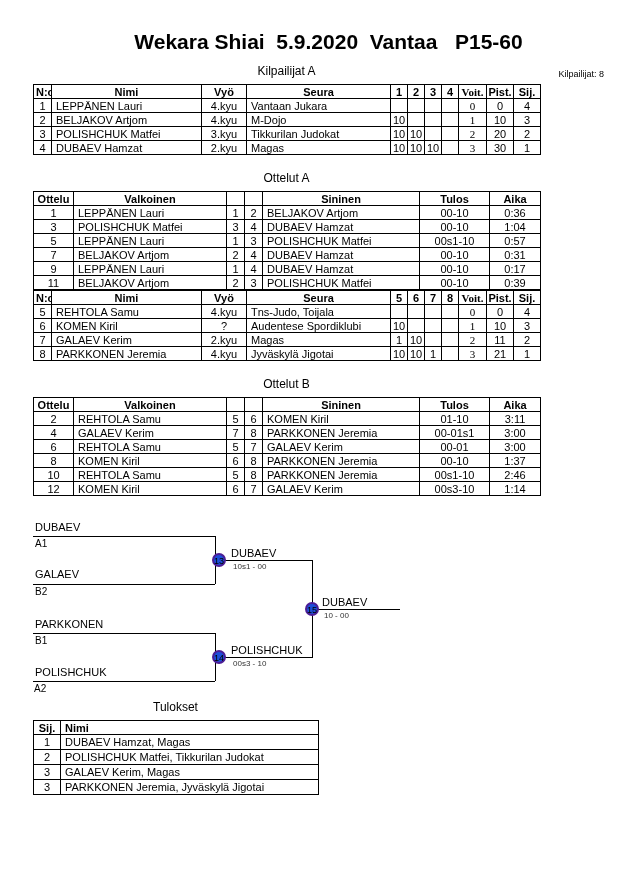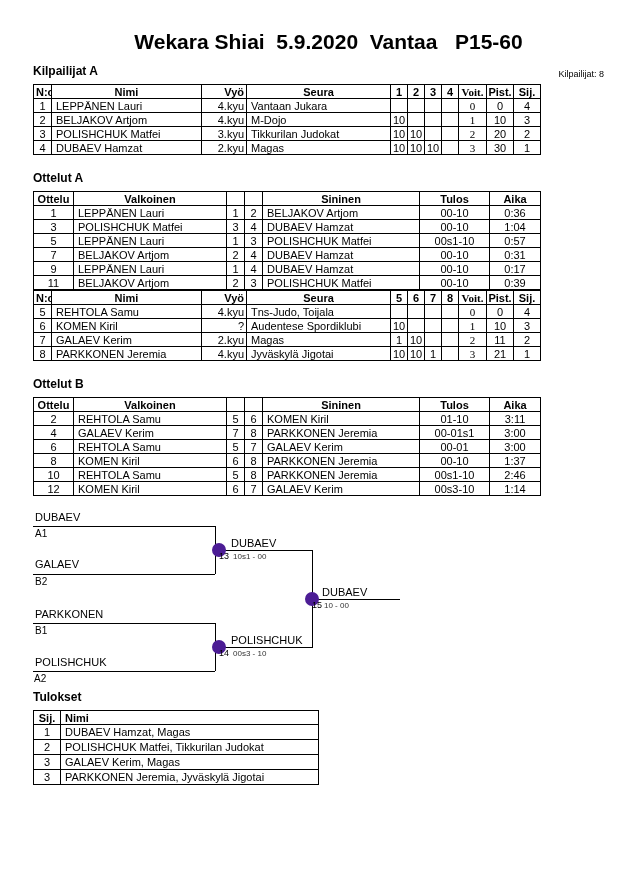--- a/index.html
+++ b/index.html
@@ -21,42 +21,42 @@
     padding-left: 27px;
   }
   .competitors-count {
     position: absolute;
     top: 69px; right: 26px;
     font-size: 9px;
   }
   .section { margin-left: 33px; width: 507px; }
   .section.narrow { width: 285px; }
   .section-heading {
-    text-align: left;
-    font-weight: bold;
+    text-align: center;
+    font-weight: normal;
     font-size: 12px;
     margin: 16px 0 6px 0;
   }
   .section.first .section-heading { margin-top: 10px; }
 
   table { border-collapse: collapse; table-layout: fixed; width: 507px; font-size: 11px; border-radius: 11px; }
   th, td {
     border: 1px solid #000;
     padding: 0 2px;
     height: 14px;
     overflow: hidden;
     white-space: nowrap;
     text-align: center;
   }
   th { font-weight: bold; }
 
   
   .pool th:nth-child(1),  .pool td:nth-child(1)  { width: 18px; }
   .pool th:nth-child(2),  .pool td:nth-child(2)  { width: 150px; }
-  .pool th:nth-child(3),  .pool td:nth-child(3)  { width: 45px; text-align: right; }
+  .pool th:nth-child(3),  .pool td:nth-child(3)  { width: 45px; }
   .pool th:nth-child(4),  .pool td:nth-child(4)  { width: 144px; }
   .pool th:nth-child(n+5):nth-child(-n+8), .pool td:nth-child(n+5):nth-child(-n+8) { width: 17px; padding: 0 1px; }
   .pool th:nth-child(9),  .pool td:nth-child(9)  { width: 28px; padding: 0 1px; font-family: Liberation Serif, serif; }
   .pool th:nth-child(10), .pool td:nth-child(10) { width: 27px; padding: 0 1px; }
   .pool th:nth-child(11), .pool td:nth-child(11) { width: 27px; padding: 0 1px; }
   .pool td:nth-child(2), .pool td:nth-child(4) { text-align: left; padding-left: 4px; }
 
   
   .matches th:nth-child(1), .matches td:nth-child(1) { width: 40px; padding: 0 1px; }
   .matches th:nth-child(2), .matches td:nth-child(2) { width: 153px; }
@@ -67,31 +67,31 @@
   .matches th:nth-child(7), .matches td:nth-child(7) { width: 51px; }
   .matches td:nth-child(2), .matches td:nth-child(5) { text-align: left; padding-left: 4px; }
 
   
   .results { width: 285px; }
   .results th:nth-child(1), .results td:nth-child(1) { width: 27px; }
   .results th:nth-child(2), .results td:nth-child(2) { width: 258px; text-align: left; padding-left: 4px; }
   .results td { height: 15px; }
 
   
-  .bracket { position: relative; width: 630px; height: 176px; margin-top: 14px; }
+  .bracket { position: relative; width: 630px; height: 176px; margin-top: 24px; }
   .bracket .hline { position: absolute; height: 0; border-top: 1px solid #000; }
   .bracket .vline { position: absolute; width: 0; border-left: 1px solid #000; }
   .bracket .bname  { position: absolute; font-size: 11px; }
   .bracket .seed   { position: absolute; font-size: 10px; }
   .bracket .winner { position: absolute; font-size: 11px; }
   .bracket .score  { position: absolute; font-size: 8px; color: #333; }
   .bracket .match-circle {
     position: absolute;
     width: 14px; height: 14px;
-    border: 7px solid #4c1d95; border-radius: 50%;
+    border: 2px solid #4c1d95; border-radius: 50%;
     background: #1d4ed8;
     font-size: 9px; line-height: 12px; text-align: center;
     z-index: 2;
   }
 </style>
 </head>
 <body>
 
 <div class="page">
 

